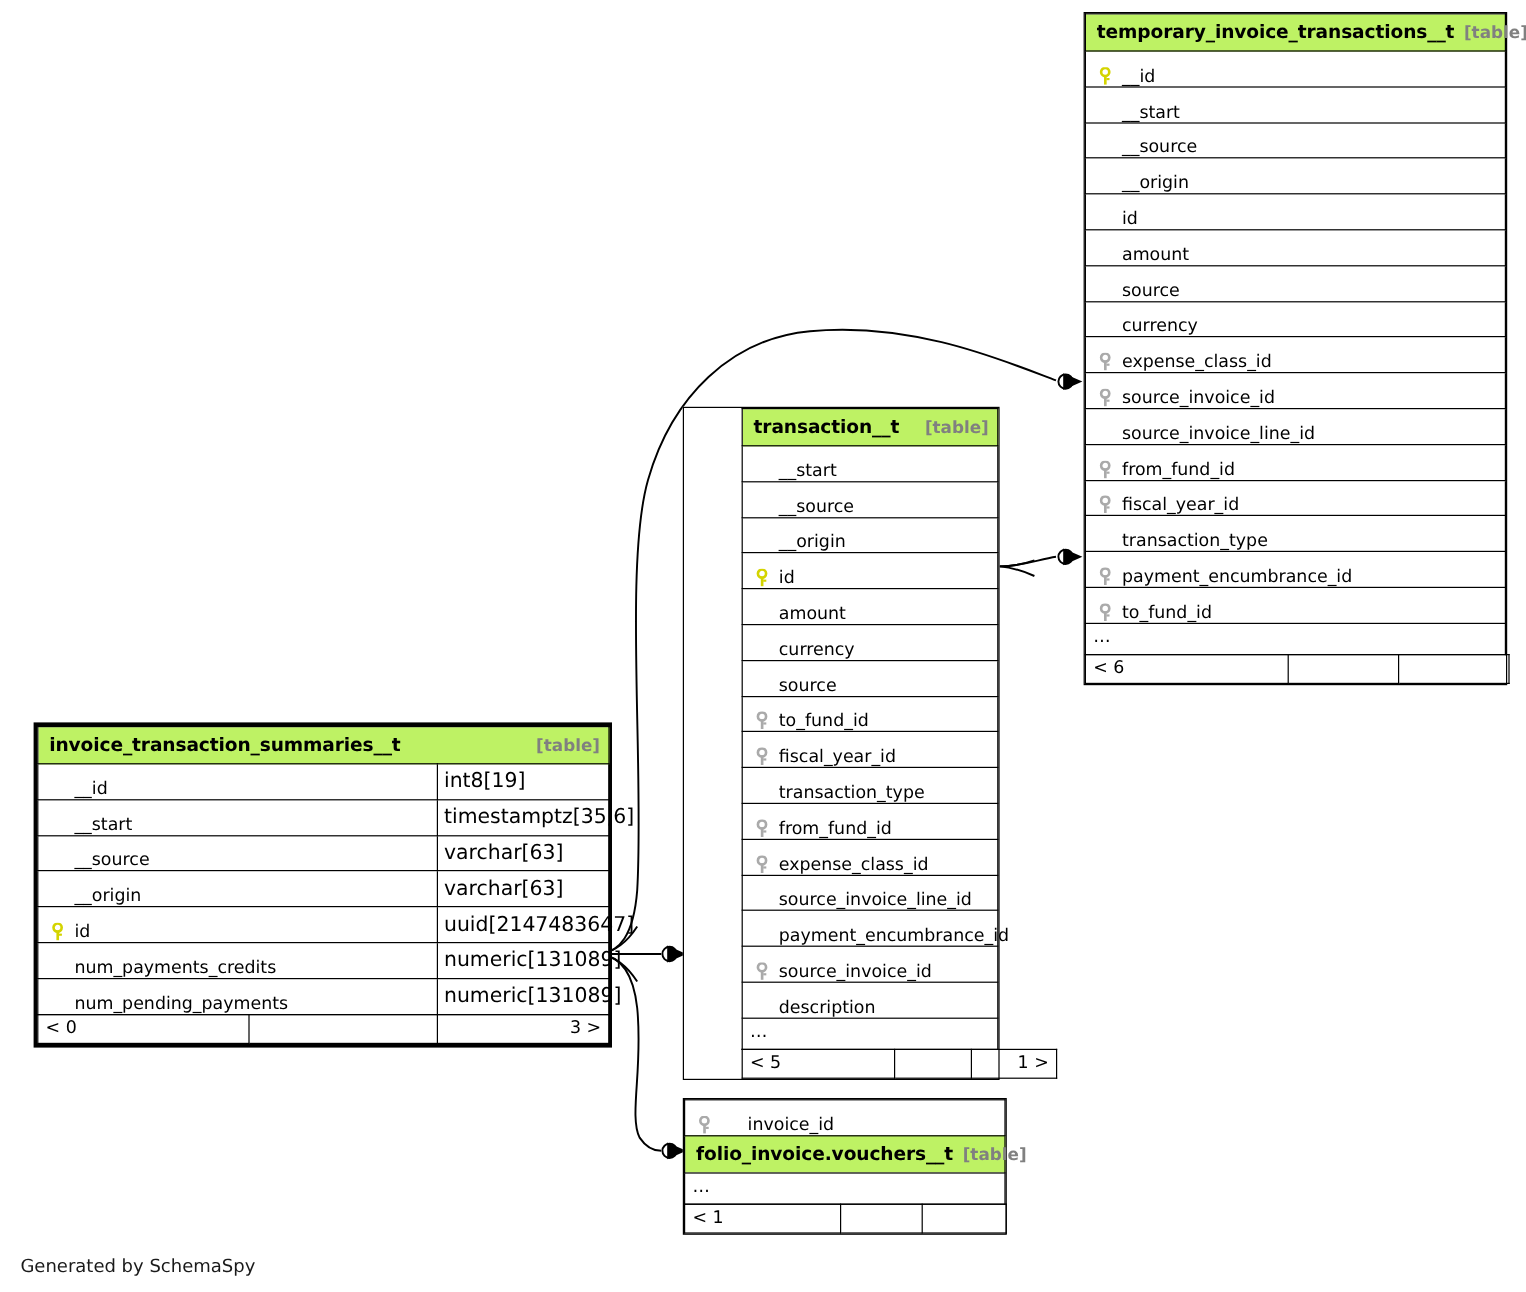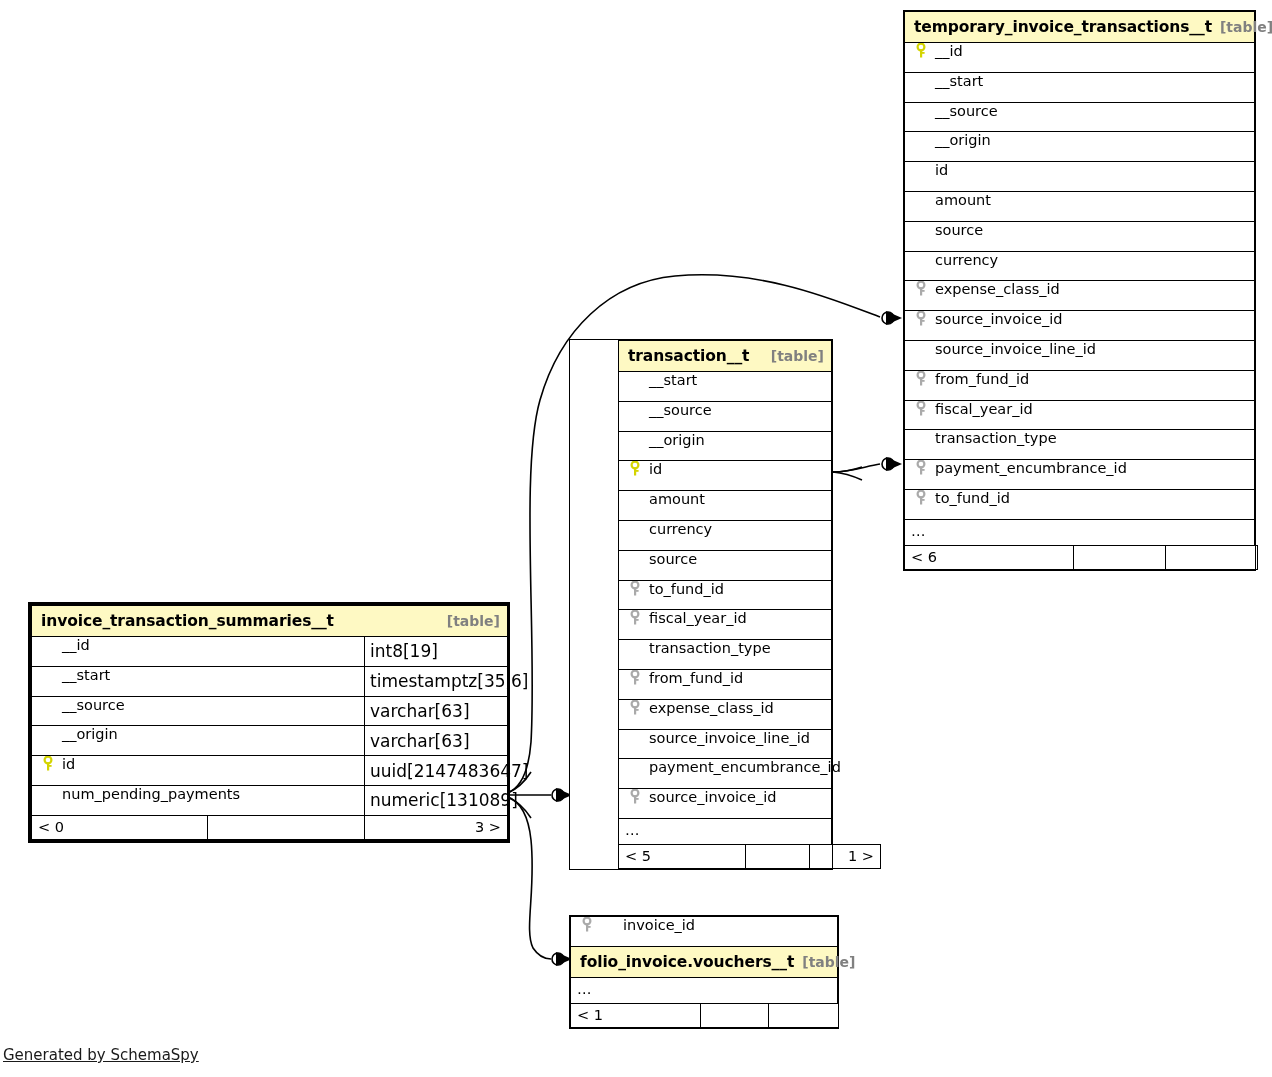--- a/index.html
+++ b/index.html
@@ -48,21 +48,21 @@
     width: 100%;
     table-layout: fixed;
   }
   .tbl td, .tbl th {
     border: 1px solid #000000;
     padding: 0;
     margin: 0;
   }
 
   .thead-cell {
-    background: #fef9c3;
+    background: #bef264;
     height: 30px;
     padding: 0 7px 0 9px !important;
     white-space: nowrap;
   }
   .tname {
     font-weight: bold;
     font-size: 15.5px;
     color: #000000;
     letter-spacing: -0.1px;
   }
@@ -82,21 +82,21 @@
 
   .rowcell {
     height: 28.8px;
     font-size: 14.5px;
     color: #000000;
     white-space: nowrap;
     padding: 0 !important;
   }
   .rowinner {
     display: flex;
-    align-items: flex-start;
+    align-items: flex-end;
     height: 100%;
     padding-left: 6px;
   }
   .keygutter {
     width: 20px;
     min-width: 20px;
     display: inline-flex;
     align-items: center;
     justify-content: center;
   }
@@ -548,20 +548,28 @@
                     <circle cx="5" cy="4" r="3.4" fill="none" stroke="#aaaaaa" stroke-width="2.2"></circle>
                     <rect x="4" y="6.5" width="2.2" height="8" fill="#aaaaaa"></rect>
                     <rect x="6" y="9" width="2.6" height="1.8" fill="#aaaaaa"></rect>
                   </svg>
                 </span>
         <span class="colname">source_invoice_id</span>
               </div>
             </td>
           </tr>
       <tr>
+            <td class="rowcell">
+              <div class="rowinner">
+        <span class="keygutter"></span>
+        <span class="colname">description</span>
+              </div>
+            </td>
+          </tr>
+      <tr>
             <td class="dots">…</td>
           </tr>
     </tbody>
       </table>
     <table style="margin-top:-1px;">
       <colgroup>
           <col style="width:127px">
           <col style="width:64px">
           <col style="width:71px">
         </colgroup>
@@ -638,20 +646,29 @@
                 </span>
           <span class="colname">id</span>
               </div>
             </td>
         <td class="typecell">uuid[2147483647]</td>
       </tr>
       <tr>
         <td class="rowcell">
               <div class="rowinner">
           <span class="keygutter"></span>
+          <span class="colname">num_payments_credits</span>
+              </div>
+            </td>
+        <td class="typecell">numeric[131089]</td>
+      </tr>
+      <tr>
+        <td class="rowcell">
+              <div class="rowinner">
+          <span class="keygutter"></span>
           <span class="colname">num_pending_payments</span>
               </div>
             </td>
         <td class="typecell">numeric[131089]</td>
       </tr>
     </tbody>
       </table>
     <table style="margin-top:-1px;">
       <colgroup>
           <col style="width:176px">
@@ -707,15 +724,15 @@
       <tbody>
           <tr>
         <td class="foot">&lt; 1</td>
         <td class="foot"></td>
         <td class="foot right"></td>
       </tr>
     </tbody>
       </table>
   </div>
 
-  <div class="credit" style="left:3px; top:1046px;text-decoration:underline;">Generated by SchemaSpy</div>
+  <div class="credit" style="left:17px; top:1046px;">Generated by SchemaSpy</div>
 
 </div>
 
 </body></html>

